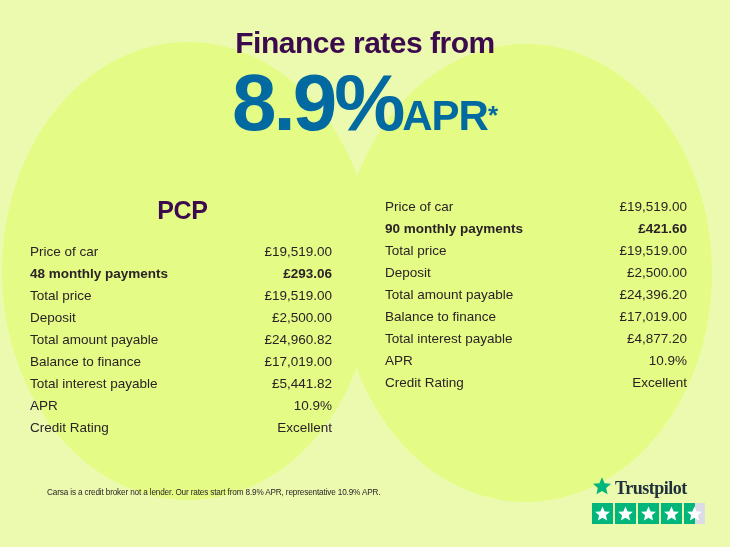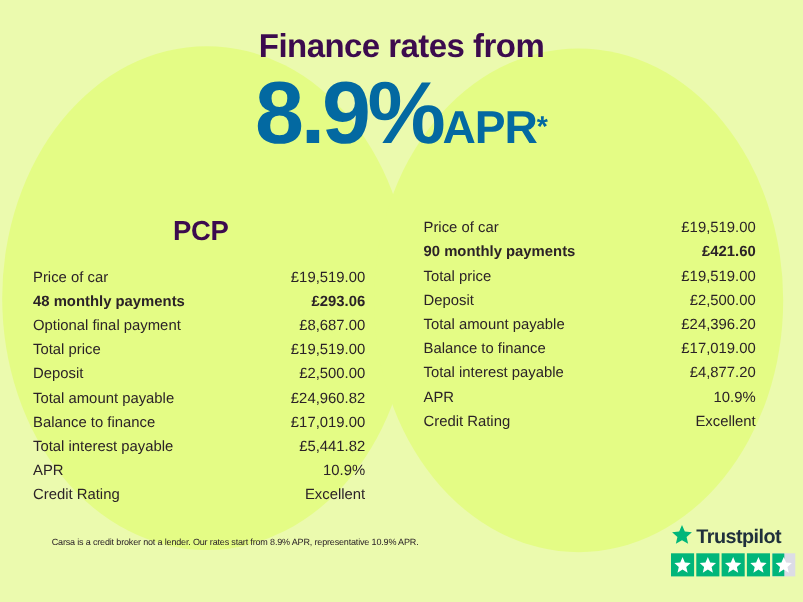--- a/index.html
+++ b/index.html
@@ -145,23 +145,24 @@
     font-size: 8.2px;
     line-height: 1.55;
     color: #2b2227;
     letter-spacing: -0.15px;
   }
   #disclaimer div { white-space: nowrap; }
 
   
   #trustpilot {
     position: absolute;
-    right: 2px;
+    right: 20px;
     top: 0px;
     width: 118px;
+    font-family: Liberation Serif, serif;
   }
   .tp-brand {
     display: flex;
     align-items: center;
     justify-content: flex-start;
     gap: 3px;
     height: 22px;
   }
   .tp-brand-name {
     font-size: 18px;
@@ -222,24 +223,20 @@
 
         <div class="plan-row">
           <span class="plan-label">Price of car</span>
           <span class="plan-value">£19,519.00</span>
         </div>
         <div class="plan-row emphasis">
           <span class="plan-label">48 monthly payments</span>
           <span class="plan-value">£293.06</span>
         </div>
         <div class="plan-row">
-          <span class="plan-label">Optional final payment</span>
-          <span class="plan-value">£8,687.00</span>
-        </div>
-        <div class="plan-row">
           <span class="plan-label">Total price</span>
           <span class="plan-value">£19,519.00</span>
         </div>
         <div class="plan-row">
           <span class="plan-label">Deposit</span>
           <span class="plan-value">£2,500.00</span>
         </div>
         <div class="plan-row">
           <span class="plan-label">Total amount payable</span>
           <span class="plan-value">£24,960.82</span>

